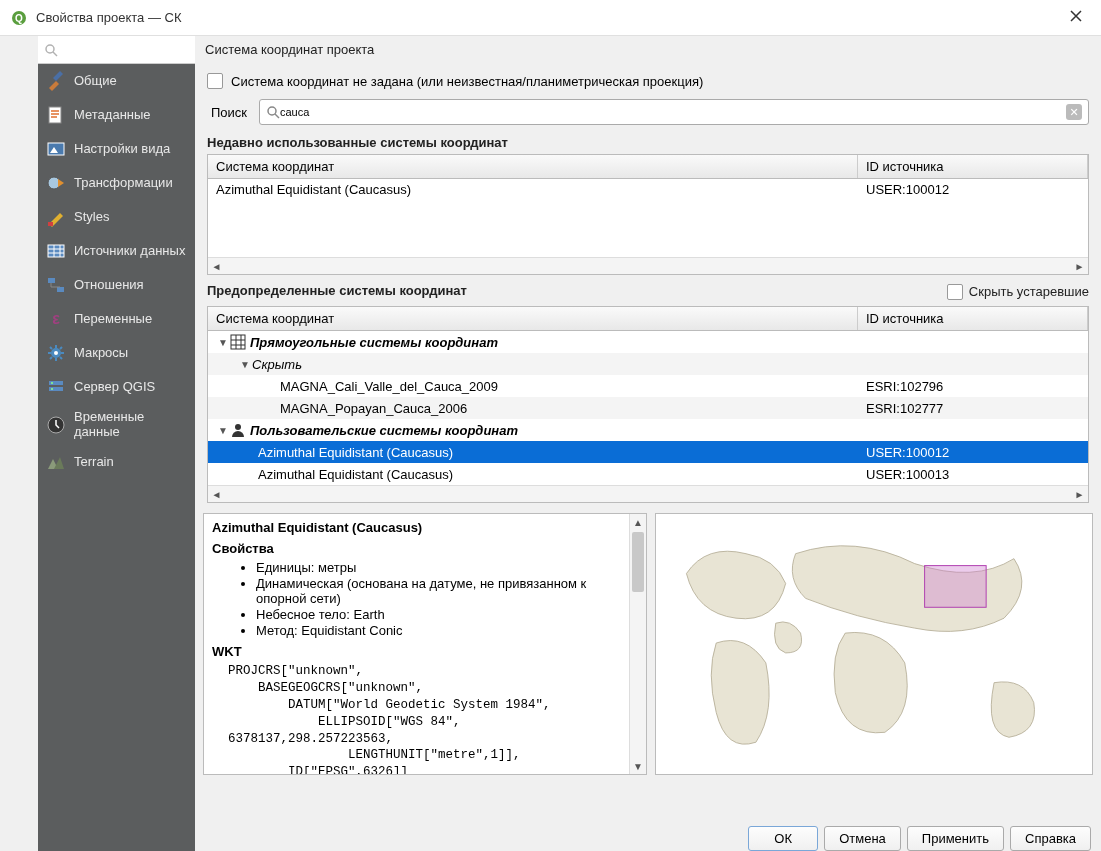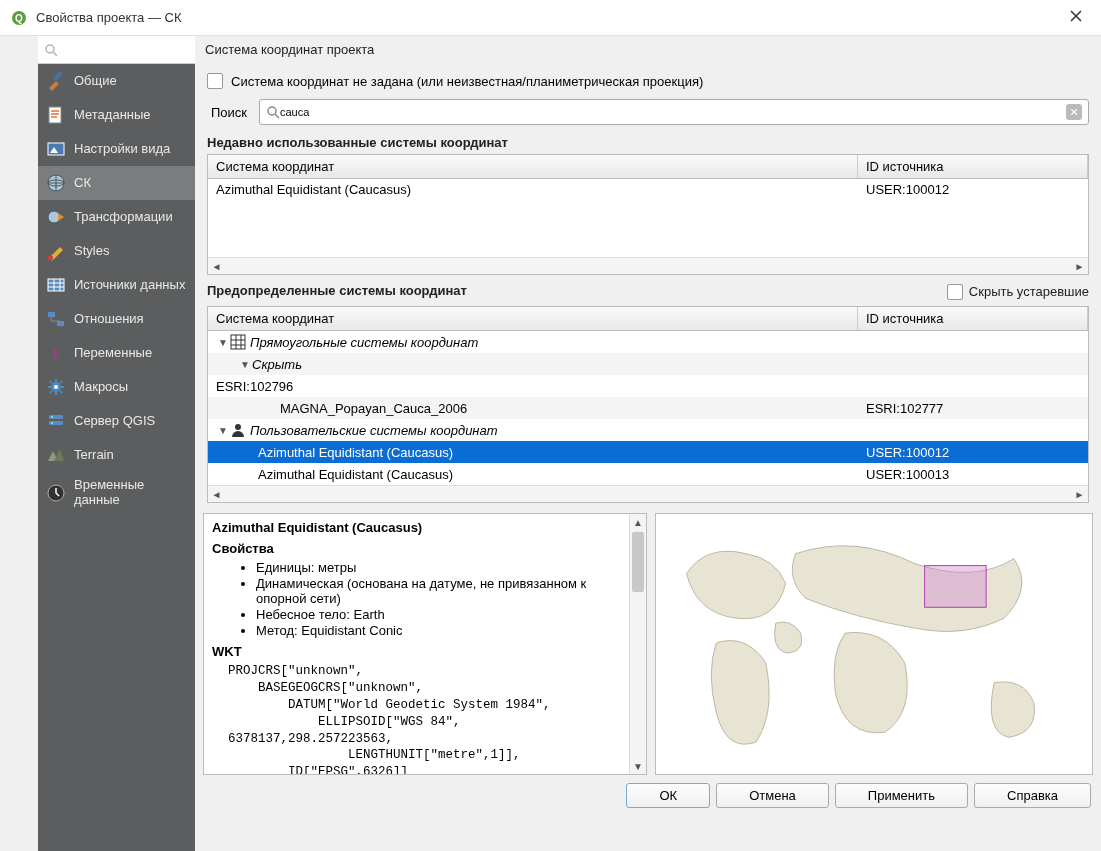--- a/index.html
+++ b/index.html
@@ -103,33 +103,33 @@
 .tree .thead { }
 .tree-body { font-size:13px; }
 .tree-row { display:flex; align-items:center; height:22px; }
 .tree-row.selected { background:#0a6dd6; color:#fff; }
 .tree-row.alt { background:#f4f4f4; }
 .tree-cell-name { flex:1; display:flex; align-items:center; }
 .tree-cell-id { width:230px; padding-left:8px; }
 .indent { display:inline-block; }
 .expander { width:14px; display:inline-flex; justify-content:center; color:#555; font-size:10px; cursor:pointer;}
 .group-icon { width:16px; height:16px; margin-right:4px; display:inline-flex; align-items:center; justify-content:center;}
-.group-label { font-weight:normal; font-style:italic; }
+.group-label { font-weight:bold; font-style:italic; }
 .sub-label { font-style: italic; }
 .detail-row { display:flex; gap:8px; margin:6px 8px 0 8px; height: 262px;}
 .detail-text { flex:1; border:1px solid #bbb; background:#fff; overflow:auto; padding:6px 8px; font-size:13px; position:relative;}
 .detail-text h4 { font-size:13px; font-weight:bold; margin:6px 0 4px 0;}
 .detail-text .crs-name { font-weight:bold; margin-bottom:6px;}
 .detail-text ul { margin-left: 44px; }
 .detail-text ul li { list-style: disc; margin:1px 0;}
 .wkt { font-family: "Courier New", monospace; font-size:12.5px; white-space:pre; margin-top:4px; margin-left:16px; line-height:1.35;}
 .map { width:438px; border:1px solid #bbb; background:#fff; display:flex; align-items:center; justify-content:center; position:relative;}
 .map svg { width:100%; height:100%; }
 .button-row { display:flex; justify-content:flex-end; gap:6px; padding:8px 10px 0 10px; }
-.btn { background:linear-gradient(#fdfdfd,#f0f0f0); border:1px solid #aaa; border-radius:3px; padding:4px 32px; font-size:13px; cursor:pointer; min-width:70px; text-align:center;}
+.btn { background:linear-gradient(#fdfdfd,#f0f0f0); border:1px solid #aaa; border-radius:3px; padding:4px 14px; font-size:13px; cursor:pointer; min-width:70px; text-align:center;margin-top:43px;}
 .btn.primary { border-color:#7aa7d8; }
 .vscroll-side { position:absolute; right:0; top:0; bottom:0; width:17px; background:#f4f4f4; border-left:1px solid #ddd;}
 .vscroll-side .thumb { position:absolute; left:2px; right:2px; top:18px; height:60px; background:#c8c8c8; border-radius:2px;}
 .vscroll-side .arrow { position:absolute; left:0; right:0; height:16px; display:flex; align-items:center; justify-content:center; font-size:10px; color:#555;}
 .vscroll-side .arrow.up{top:0;} .vscroll-side .arrow.down{bottom:0;}
 </style>
 </head>
 <body>
 
 <div class="titlebar">
@@ -175,30 +175,20 @@
     </div>
     <div class="side-item">
       <span class="icon">
           <svg viewBox="0 0 20 20">
             <rect x="2" y="4" width="16" height="12" fill="#4a7aae" stroke="#fff"></rect>
             <polygon points="4,14 8,8 12,14" fill="#fff"></polygon>
           </svg>
         </span>
       <span class="lbl">Настройки вида</span>
     </div>
-    <div class="side-item active">
-      <span class="icon">
-          <svg viewBox="0 0 20 20">
-            <circle cx="10" cy="10" r="8" fill="#a8c8e0" stroke="#555"></circle>
-            <ellipse cx="10" cy="10" rx="8" ry="3" fill="none" stroke="#555"></ellipse>
-            <path d="M10 2 v16 M2 10 h16" stroke="#555"></path>
-          </svg>
-        </span>
-      <span class="lbl">СК</span>
-    </div>
     <div class="side-item">
       <span class="icon">
           <svg viewBox="0 0 20 20">
             <circle cx="8" cy="10" r="6" fill="#a8c8e0" stroke="#555"></circle>
             <path d="M12 6 l6 4 l-6 4" fill="#e09030"></path>
           </svg>
         </span>
       <span class="lbl">Трансформации</span>
     </div>
     <div class="side-item">
@@ -254,34 +244,34 @@
             <rect x="3" y="10" width="14" height="4" fill="#5a8ac0"></rect>
             <circle cx="6" cy="6" r="1" fill="#8f8"></circle>
             <circle cx="6" cy="12" r="1" fill="#8f8"></circle>
           </svg>
         </span>
       <span class="lbl">Сервер QGIS</span>
     </div>
     <div class="side-item">
       <span class="icon">
           <svg viewBox="0 0 20 20">
+            <circle cx="10" cy="10" r="8" fill="#333" stroke="#aaa"></circle>
+            <path d="M10 5 v5 l3 3" stroke="#fff" fill="none" stroke-width="1.5"></path>
+          </svg>
+        </span>
+      <span class="lbl">Временные данные</span>
+    </div>
+    <div class="side-item">
+      <span class="icon">
+          <svg viewBox="0 0 20 20">
             <polygon points="2,16 7,6 12,16" fill="#8a9a7a"></polygon>
             <polygon points="8,16 14,4 18,16" fill="#6a7a5a"></polygon>
           </svg>
         </span>
       <span class="lbl">Terrain</span>
-    </div>
-    <div class="side-item">
-      <span class="icon">
-          <svg viewBox="0 0 20 20">
-            <circle cx="10" cy="10" r="8" fill="#333" stroke="#aaa"></circle>
-            <path d="M10 5 v5 l3 3" stroke="#fff" fill="none" stroke-width="1.5"></path>
-          </svg>
-        </span>
-      <span class="lbl">Временные данные</span>
     </div>
   </div>
 
   <div class="main">
     <div class="section-title">Система координат проекта</div>
 
     <div class="pane">
       <div class="checkbox-row">
         <span class="checkbox"></span>
         <span>Система координат не задана (или неизвестная/планиметрическая проекция)</span>
@@ -347,20 +337,24 @@
             </div>
             <div class="tree-row alt">
               <div class="tree-cell-name">
                 <span class="indent" style="width:30px"></span>
                 <span class="expander">▼</span>
                 <span class="sub-label">Скрыть</span>
               </div>
               <div class="tree-cell-id"></div>
             </div>
             <div class="tree-row">
+              <div class="tree-cell-name">
+                  <span class="indent" style="width:72px"></span>
+                  <span>MAGNA_Cali_Valle_del_Cauca_2009</span>
+                </div>
               <div class="tree-cell-id">ESRI:102796</div>
             </div>
             <div class="tree-row alt">
               <div class="tree-cell-name">
                   <span class="indent" style="width:72px"></span>
                   <span>MAGNA_Popayan_Cauca_2006</span>
                 </div>
               <div class="tree-cell-id">ESRI:102777</div>
             </div>
             <div class="tree-row">

